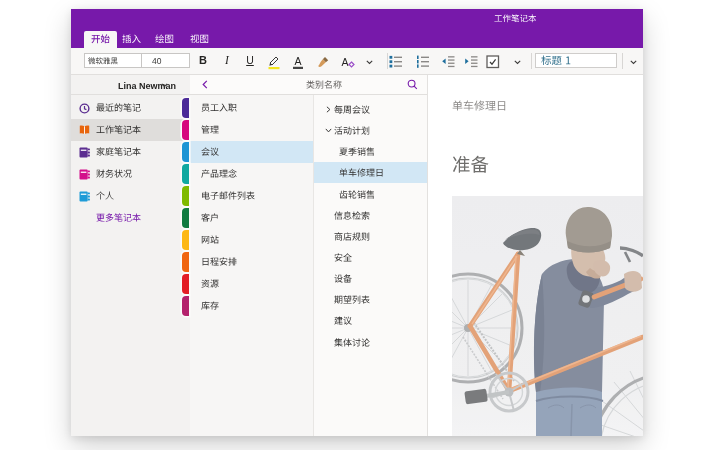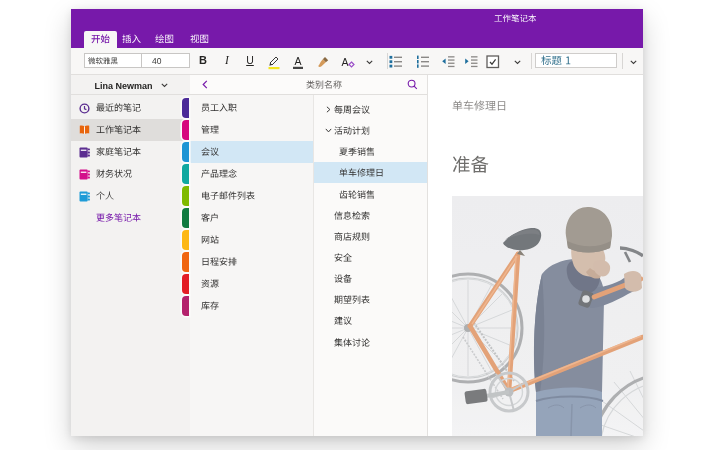--- a/index.html
+++ b/index.html
@@ -139,21 +139,21 @@
       <svg width="7" height="5">
         <path d="M0.8 0.8 L3.5 3.4 L6.2 0.8" fill="none" stroke="#3b3a39" stroke-width="1.1"></path>
       </svg>
     </div>
 <div class="abs" style="left:0;top:66px;width:119px;height:361px;background:#f3f2f1;"></div>
 <div class="abs" style="left:119px;top:66px;width:237px;height:20px;background:#fcfbfa;border-bottom:1px solid #e1dfdd;"></div>
 <div class="abs" style="left:119px;top:86px;width:123px;height:341px;background:#f7f6f5;"></div>
 <div class="abs" style="left:242px;top:86px;width:114px;height:341px;background:#fbfaf9;border-left:1px solid #e8e6e4;"></div>
 <div class="abs" style="left:356px;top:66px;width:216px;height:361px;background:#ffffff;border-left:1px solid #e3e1df;"></div>
 <div class="abs" style="left:0;top:66px;width:119px;height:20px;border-bottom:1px solid #e1dfdd;"></div>
-<div class="abs" style="left:0px;top:72px;width:105px;text-align:center;font-size:9px;font-weight:bold;color:#252423;">Lina Newman</div>
+<div class="abs" style="left:0px;top:72px;width:105px;text-align:right;font-size:9px;font-weight:bold;color:#252423;">Lina Newman</div>
 <div class="abs" style="left:90.0px;top:74px;">
       <svg width="7" height="5">
         <path d="M0.8 0.8 L3.5 3.4 L6.2 0.8" fill="none" stroke="#3b3a39" stroke-width="1.1"></path>
       </svg>
     </div>
 <div style="position:absolute;left:25px;top:94.4px;">
       <svg width="46" height="11" viewBox="0 0 46 11">
         <path fill="#323130" d="M2.2 2.2H6.8V2.8H2.2ZM2.2 1.1H6.8V1.8H2.2ZM1.6 0.6V3.3H7.5V0.6ZM3.6 4.4V5H1.9V4.4ZM0.4 7.5 0.5 8.1 3.6 7.8V8.6H4.2V7.7L4.7 7.6V7.1L4.2 7.1V4.4H8.5V3.8H0.4V4.4H1.3V7.5ZM4.6 5V5.5H5.1L4.9 5.6C5.2 6.2 5.6 6.8 6 7.3C5.5 7.7 5 7.9 4.4 8.1C4.5 8.2 4.7 8.5 4.8 8.6C5.4 8.4 6 8.1 6.5 7.7C7 8.1 7.6 8.4 8.3 8.6C8.4 8.5 8.5 8.2 8.7 8.1C8 7.9 7.4 7.6 6.9 7.3C7.5 6.7 8 6 8.3 5.1L7.9 4.9L7.8 5ZM5.5 5.5H7.5C7.3 6 6.9 6.5 6.5 6.9C6.1 6.5 5.8 6 5.5 5.5ZM3.6 5.5V6.1H1.9V5.5ZM3.6 6.6V7.2L1.9 7.4V6.6Z M9.7 0.9C10.2 1.4 10.8 2 11.1 2.5L11.6 2.1C11.3 1.6 10.7 1 10.2 0.5ZM16.8 0.4C15.9 0.6 14.2 0.8 12.7 0.9V2.9C12.7 4.1 12.7 5.7 11.9 6.8C12 6.9 12.3 7.1 12.4 7.2C13.1 6.2 13.3 4.8 13.4 3.6H15.2V7.2H15.9V3.6H17.6V3H13.4V2.9V1.4C14.8 1.4 16.3 1.2 17.4 0.9ZM11.4 3.6H9.5V4.3H10.7V6.8C10.3 6.9 9.8 7.4 9.4 7.9L9.8 8.5C10.3 7.9 10.7 7.3 11 7.3C11.2 7.3 11.5 7.7 11.9 7.9C12.5 8.3 13.2 8.4 14.4 8.4C15.2 8.4 16.8 8.3 17.5 8.3C17.5 8.1 17.6 7.7 17.7 7.6C16.8 7.7 15.5 7.7 14.4 7.7C13.4 7.7 12.6 7.7 12 7.3C11.7 7.1 11.5 7 11.4 6.8Z M23 4.1C23.5 4.8 24.1 5.7 24.3 6.2L24.9 5.9C24.6 5.3 24 4.5 23.5 3.8ZM20.2 0.3C20.1 0.8 19.9 1.4 19.8 1.8H18.8V8.4H19.4V7.7H21.9V1.8H20.4C20.6 1.4 20.7 0.9 20.9 0.5ZM19.4 2.4H21.3V4.3H19.4ZM19.4 7.1V4.9H21.3V7.1ZM23.4 0.3C23.1 1.6 22.6 2.8 22 3.6C22.1 3.7 22.4 3.9 22.6 4C22.9 3.6 23.1 3 23.4 2.4H25.7C25.6 6 25.5 7.4 25.2 7.7C25.1 7.8 25 7.9 24.8 7.9C24.6 7.9 24 7.8 23.4 7.8C23.6 8 23.6 8.3 23.7 8.5C24.2 8.5 24.7 8.5 25 8.5C25.3 8.4 25.5 8.4 25.7 8.1C26.1 7.7 26.2 6.3 26.4 2.1C26.4 2 26.4 1.8 26.4 1.8H23.6C23.8 1.4 23.9 0.9 24 0.5Z M27.5 6.5 27.6 7.1 30.8 6.8V7.5C30.8 8.3 31.1 8.6 32.1 8.6C32.4 8.6 34 8.6 34.2 8.6C35 8.6 35.3 8.3 35.4 7.2C35.2 7.2 34.9 7.1 34.7 7C34.7 7.8 34.6 8 34.2 8C33.8 8 32.4 8 32.2 8C31.6 8 31.5 7.9 31.5 7.5V6.7L35.5 6.4L35.4 5.8L31.5 6.1V5.2L34.7 4.9L34.6 4.4L31.5 4.6V3.8C32.7 3.7 33.8 3.5 34.6 3.3L34.3 2.8C32.8 3.1 30.3 3.4 28.1 3.5C28.2 3.7 28.3 3.9 28.3 4.1C29.1 4 30 4 30.8 3.9V4.7L28 4.9L28 5.5L30.8 5.3V6.2ZM28.7 0.3C28.4 1.2 27.9 2.1 27.3 2.7C27.5 2.8 27.8 3 27.9 3.1C28.2 2.7 28.5 2.3 28.7 1.8H29.2C29.4 2.2 29.7 2.7 29.8 3.1L30.4 2.8C30.3 2.5 30.1 2.2 29.9 1.8H31.3V1.2H29C29.1 1 29.2 0.7 29.3 0.5ZM32.2 0.3C31.9 1.2 31.5 2 30.9 2.6C31 2.7 31.3 2.9 31.4 3C31.7 2.7 32 2.2 32.3 1.8H32.9C33.1 2.1 33.4 2.5 33.4 2.8L34 2.6C34 2.4 33.8 2.1 33.6 1.8H35.4V1.2H32.6C32.7 1 32.8 0.7 32.9 0.5Z M37.1 1C37.6 1.4 38.2 2.1 38.5 2.4L39 2C38.7 1.6 38.1 1 37.6 0.6ZM37.8 8.5V8.5C37.9 8.3 38.2 8.1 39.7 7C39.6 6.9 39.5 6.6 39.5 6.5L38.5 7.1V3.2H36.4V3.8H37.9V7.1C37.9 7.5 37.6 7.8 37.4 8C37.5 8.1 37.7 8.3 37.8 8.5ZM39.8 1V1.7H43.3V3.9H39.9V7.4C39.9 8.3 40.3 8.5 41.3 8.5C41.5 8.5 43.1 8.5 43.3 8.5C44.3 8.5 44.6 8.1 44.7 6.6C44.5 6.6 44.2 6.5 44 6.3C44 7.6 43.9 7.9 43.3 7.9C43 7.9 41.6 7.9 41.3 7.9C40.7 7.9 40.6 7.8 40.6 7.4V4.6H43.3V5.1H44V1Z"></path>
       </svg>
     </div>

